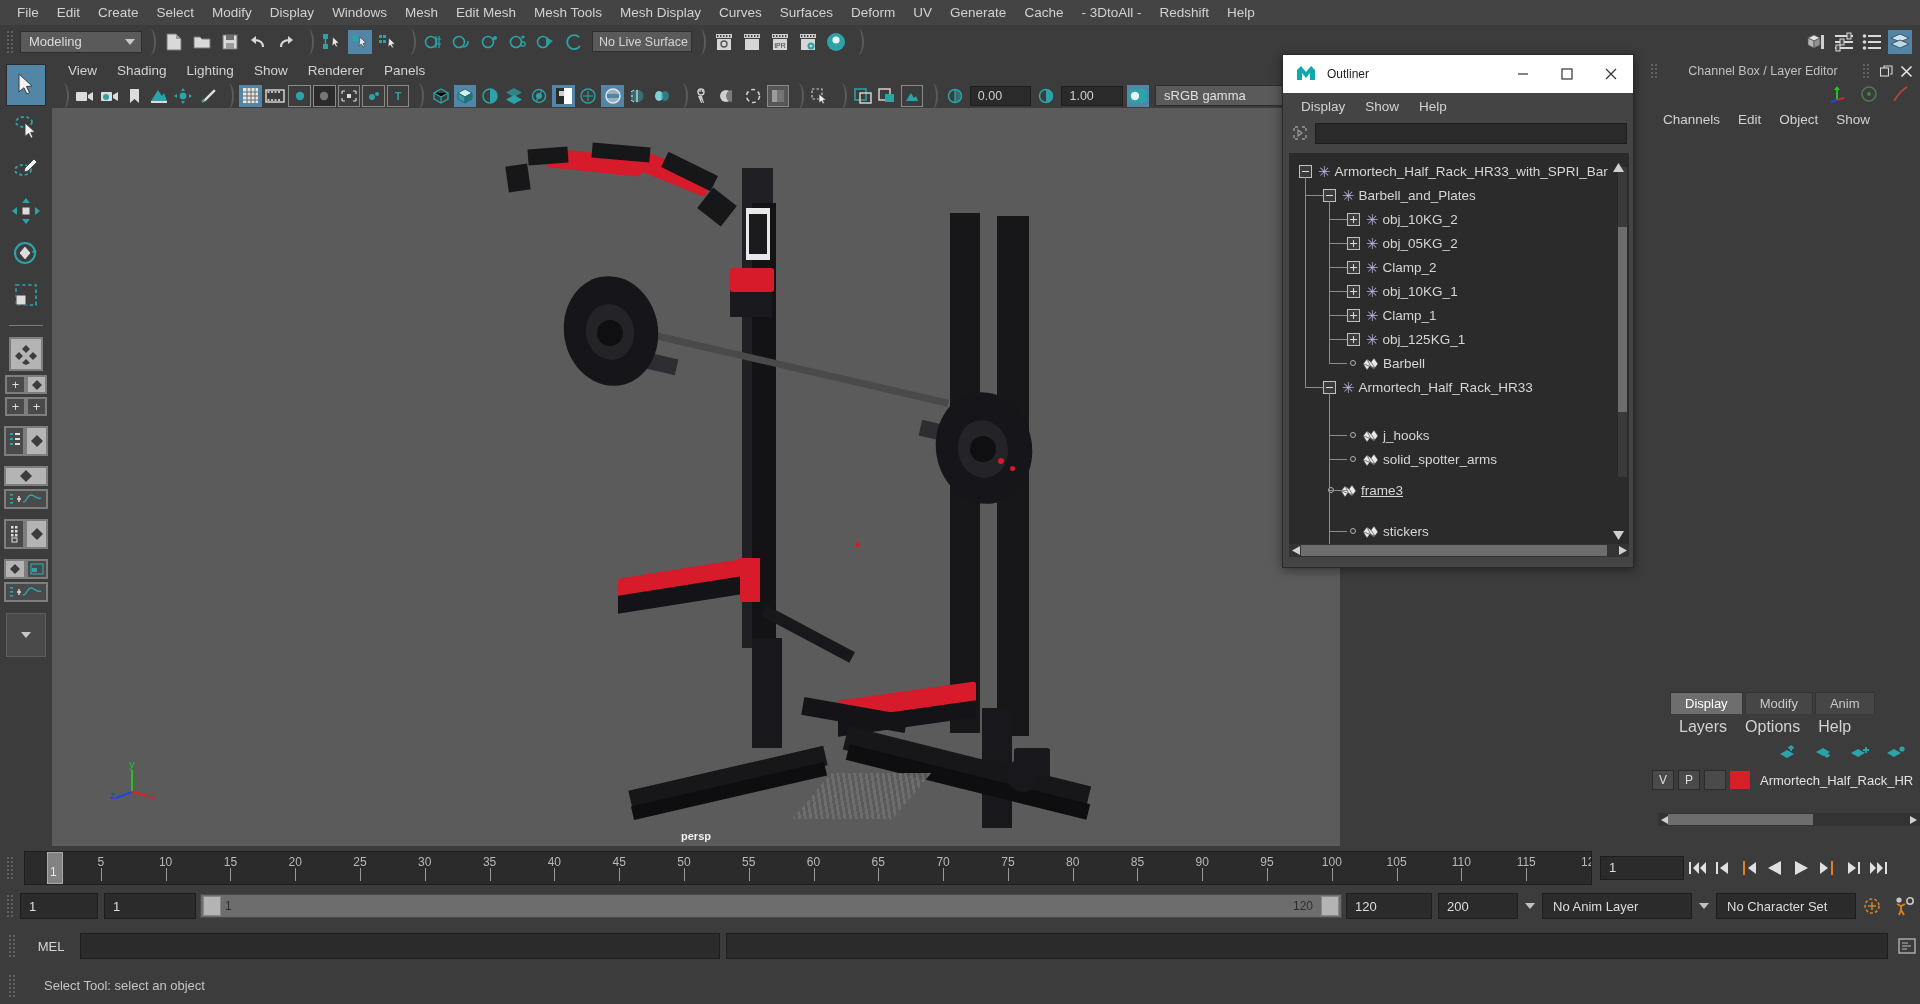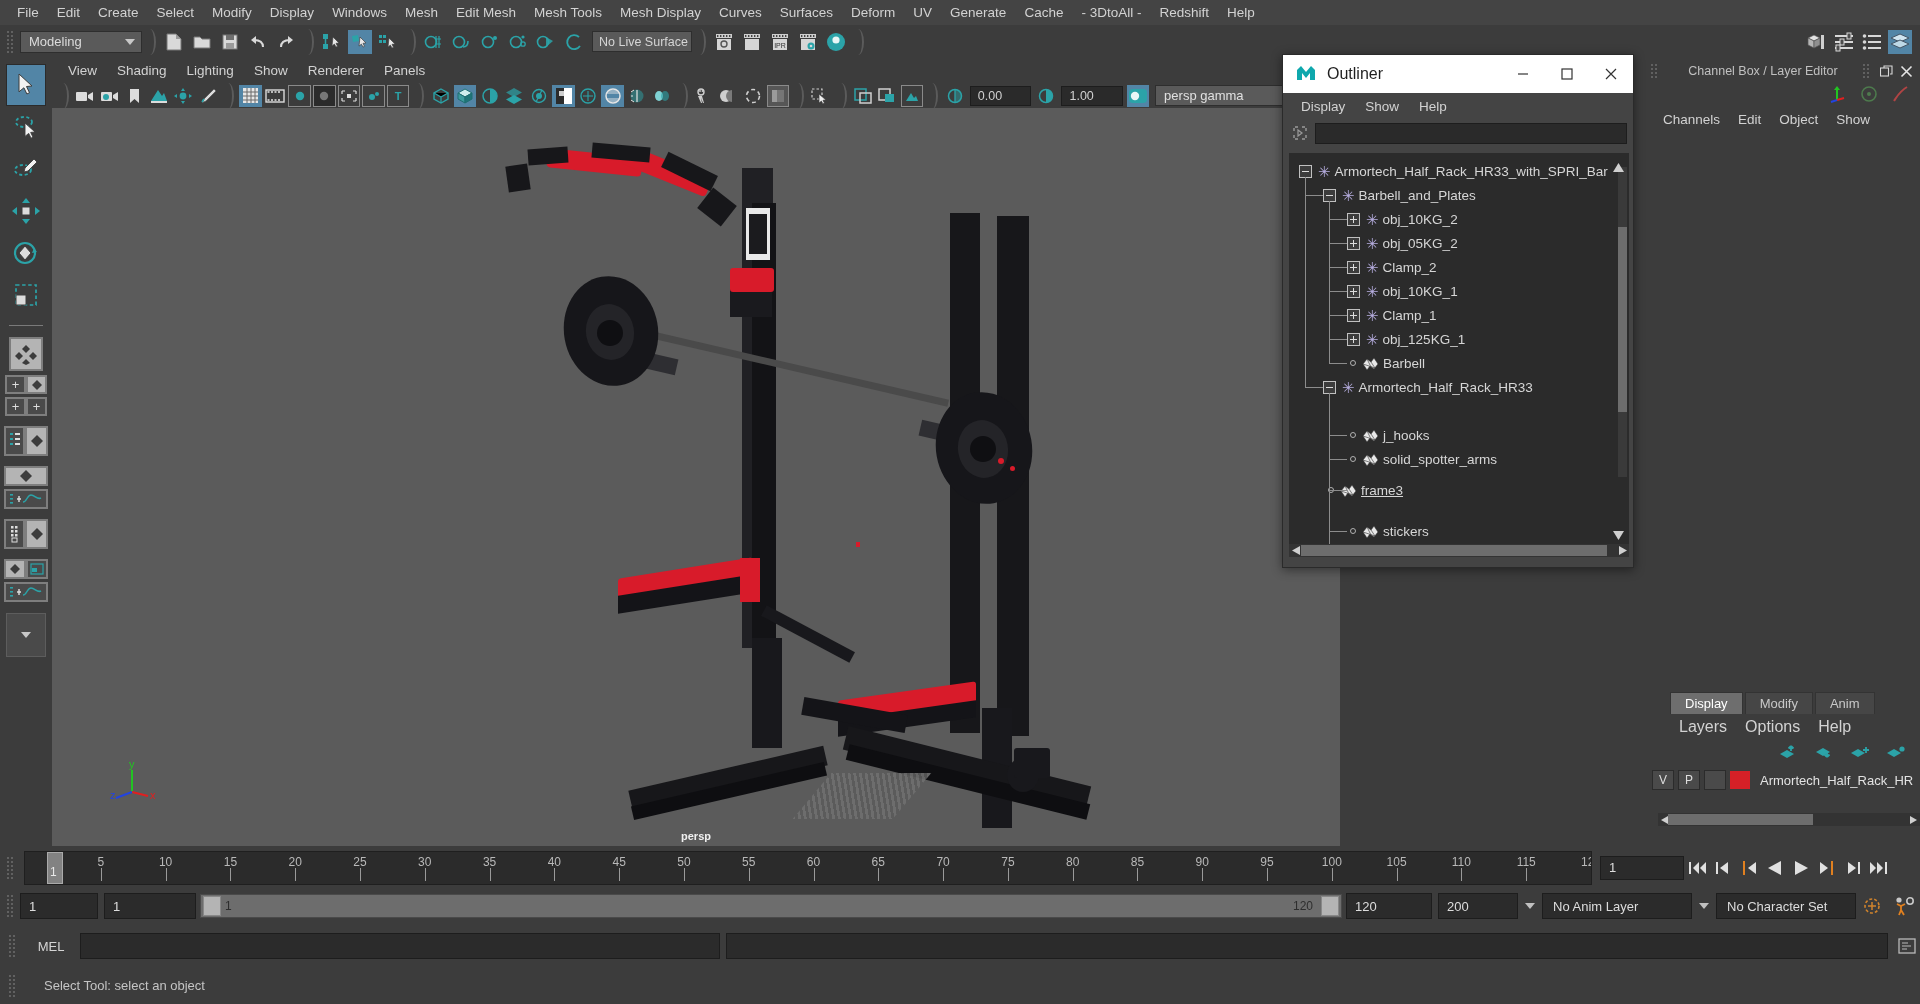--- a/index.html
+++ b/index.html
@@ -120,21 +120,21 @@
   
   .outliner {
     position:absolute; left:1282px; top:54px; width:352px; height:514px;
     background:#444444; border:1px solid #2a2a2a; z-index:40;
     box-shadow:0 2px 10px rgba(0,0,0,.45);
   }
   .out-title {
     height:38px; background:#ffffff; display:flex; align-items:center;
     padding-left:12px; color:#222; font-size:15px;
   }
-  .out-title .ttl { margin-left:10px; color:#1f1f1f; font-size:16px; }
+  .out-title .ttl { margin-left:10px; color:#1f1f1f; font-size:12px; }
   .win-btns { margin-left:auto; display:flex; align-items:center; }
   .win-btn { width:44px; height:38px; display:flex; align-items:center; justify-content:center; }
   .out-menubar { height:26px; display:flex; align-items:center; padding-left:8px; background:#444; }
   .out-menubar .mi { padding:2px 10px; font-size:13.5px; color:#d2d2d2; }
   .out-search { height:28px; display:flex; align-items:center; padding:0 6px; background:#444; }
   .out-search .sicon { width:22px; height:22px; display:flex; align-items:center; justify-content:center; }
   .out-search .sfield { flex:1; height:21px; background:#2a2a2a; border:1px solid #1d1d1d; margin-left:4px; }
   .out-tree {
     position:absolute; left:6px; top:98px; width:340px; height:392px;
     background:#2b2b2b; overflow:hidden;
@@ -872,21 +872,21 @@
       <div class="numfield">
         <span>1.00</span>
       </div>
       <div class="vpi on">
         <svg width="20" height="18" viewBox="0 0 20 18">
             <rect x="1" y="2" width="18" height="14" rx="4" fill="#2ba3a8"></rect>
             <circle cx="7" cy="9" r="4.2" fill="#e8f6f6"></circle>
           </svg>
       </div>
       <div class="gammabox">
-        <span>persp gamma</span>
+        <span>sRGB gamma</span>
       </div>
       <div class="gammaarrow">
           <div class="tri-d"></div>
         </div>
     </div>
 
     <div class="canvas">
       <div class="rack">
 
         <div class="bk" style="left:455px;top:57px;width:22px;height:26px;transform:rotate(-8deg);"></div>

